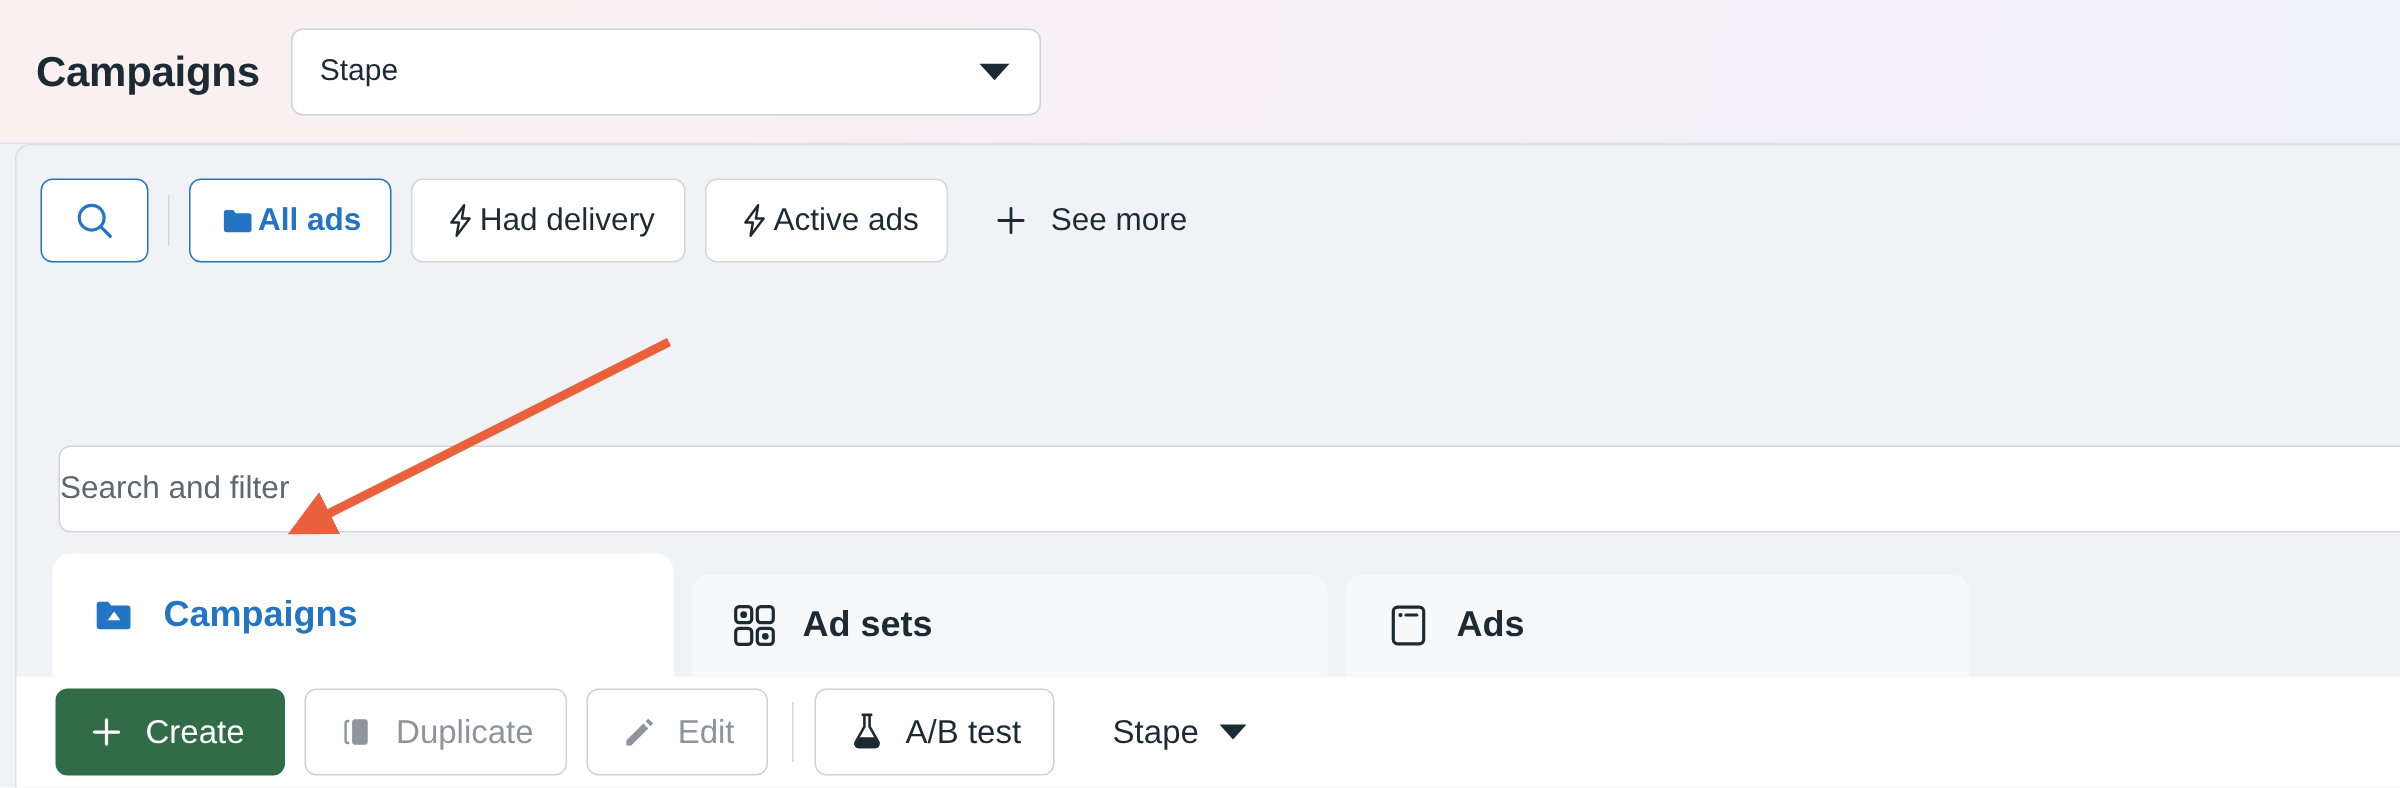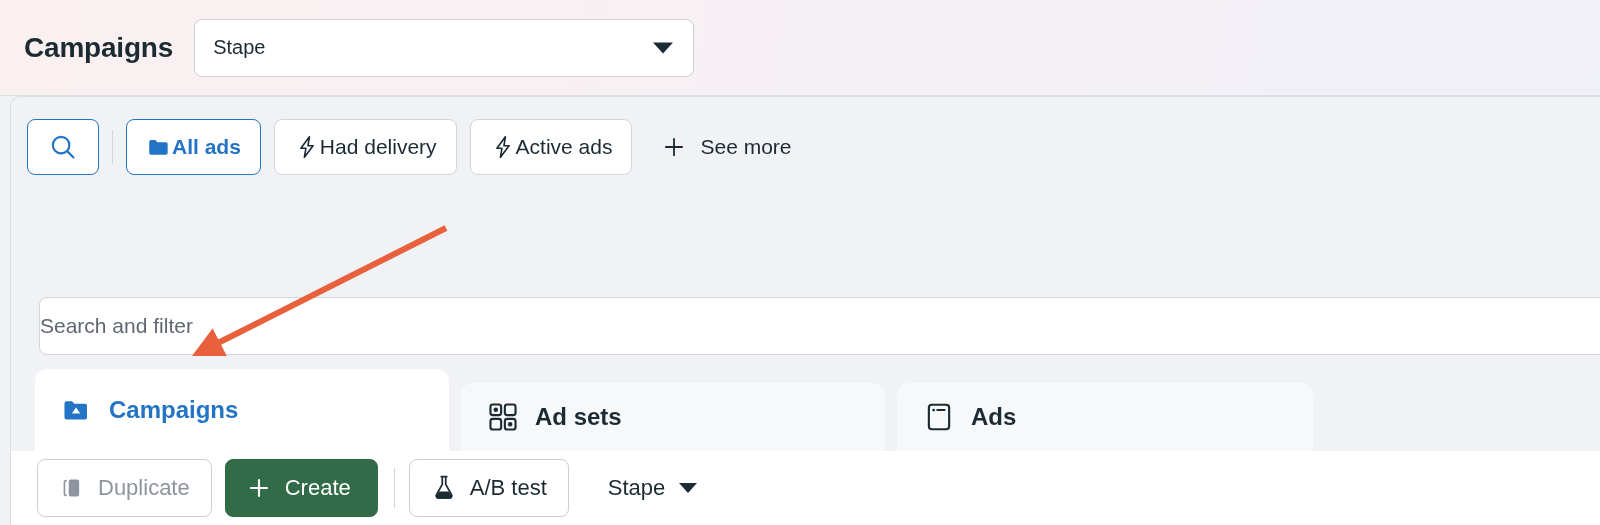--- a/index.html
+++ b/index.html
@@ -321,35 +321,42 @@
             <circle cx="8" cy="6.8" r="1.05" fill="#1c2b33"></circle>
             <line x1="10.7" y1="6.8" x2="16.2" y2="6.8" stroke="#1c2b33" stroke-width="1.5" stroke-linecap="round"></line>
           </svg>
           <span>Ads</span>
         </div>
       </div>
 
       <div class="toolbar-wrap">
         <div class="toolbar">
 
+          <div class="btn btn-create">
+            <svg width="26" height="26" viewBox="0 0 24 24">
+              <path d="M12 4.6v14.8M4.6 12h14.8" stroke="#ffffff" stroke-width="2" stroke-linecap="round"></path>
+            </svg>
+            <span>Create</span>
+          </div>
+
           <div class="btn btn-disabled">
             <svg width="26" height="26" viewBox="0 0 24 24" fill="none">
               <path d="M6.6 5.2A1.6 1.6 0 0 0 5 6.8v10.4a1.6 1.6 0 0 0 1.6 1.6" stroke="#8d949e" stroke-width="1.5" stroke-linecap="round"></path>
               <rect x="9" y="4.2" width="9.6" height="15.6" rx="1.8" fill="#8d949e"></rect>
             </svg>
             <span>Duplicate</span>
           </div>
 
-          <div class="btn btn-create">
+          <div class="btn btn-disabled">
             <svg width="26" height="26" viewBox="0 0 24 24">
-              <path d="M12 4.6v14.8M4.6 12h14.8" stroke="#ffffff" stroke-width="2" stroke-linecap="round"></path>
+              <path d="M4.2 17.3l10.5-10.5 3 3L7.2 20.3H4.2z" fill="#8d949e"></path>
+              <path d="M16.1 5.4l1.6-1.6 3 3-1.6 1.6z" fill="#8d949e"></path>
             </svg>
-            <span>Create</span>
-          </div>
-
+            <span>Edit</span>
+          </div>
 
           <div class="tool-divider"></div>
 
           <div class="btn">
             <svg width="26" height="28" viewBox="0 0 24 26">
               <path d="M9.4 2.4h5.2M10.4 2.4v7.3L5 19.2a2 2 0 0 0 1.7 3h10.6a2 2 0 0 0 1.7-3l-5.4-9.5V2.4" stroke="#1c2b33" stroke-width="1.6" fill="none" stroke-linecap="round" stroke-linejoin="round"></path>
               <path d="M7.4 16.2h9.2l2.4 4.2a1.7 1.7 0 0 1-1.5 2.6H6.5A1.7 1.7 0 0 1 5 20.4z" fill="#1c2b33"></path>
             </svg>
             <span>A/B test</span>
           </div>

